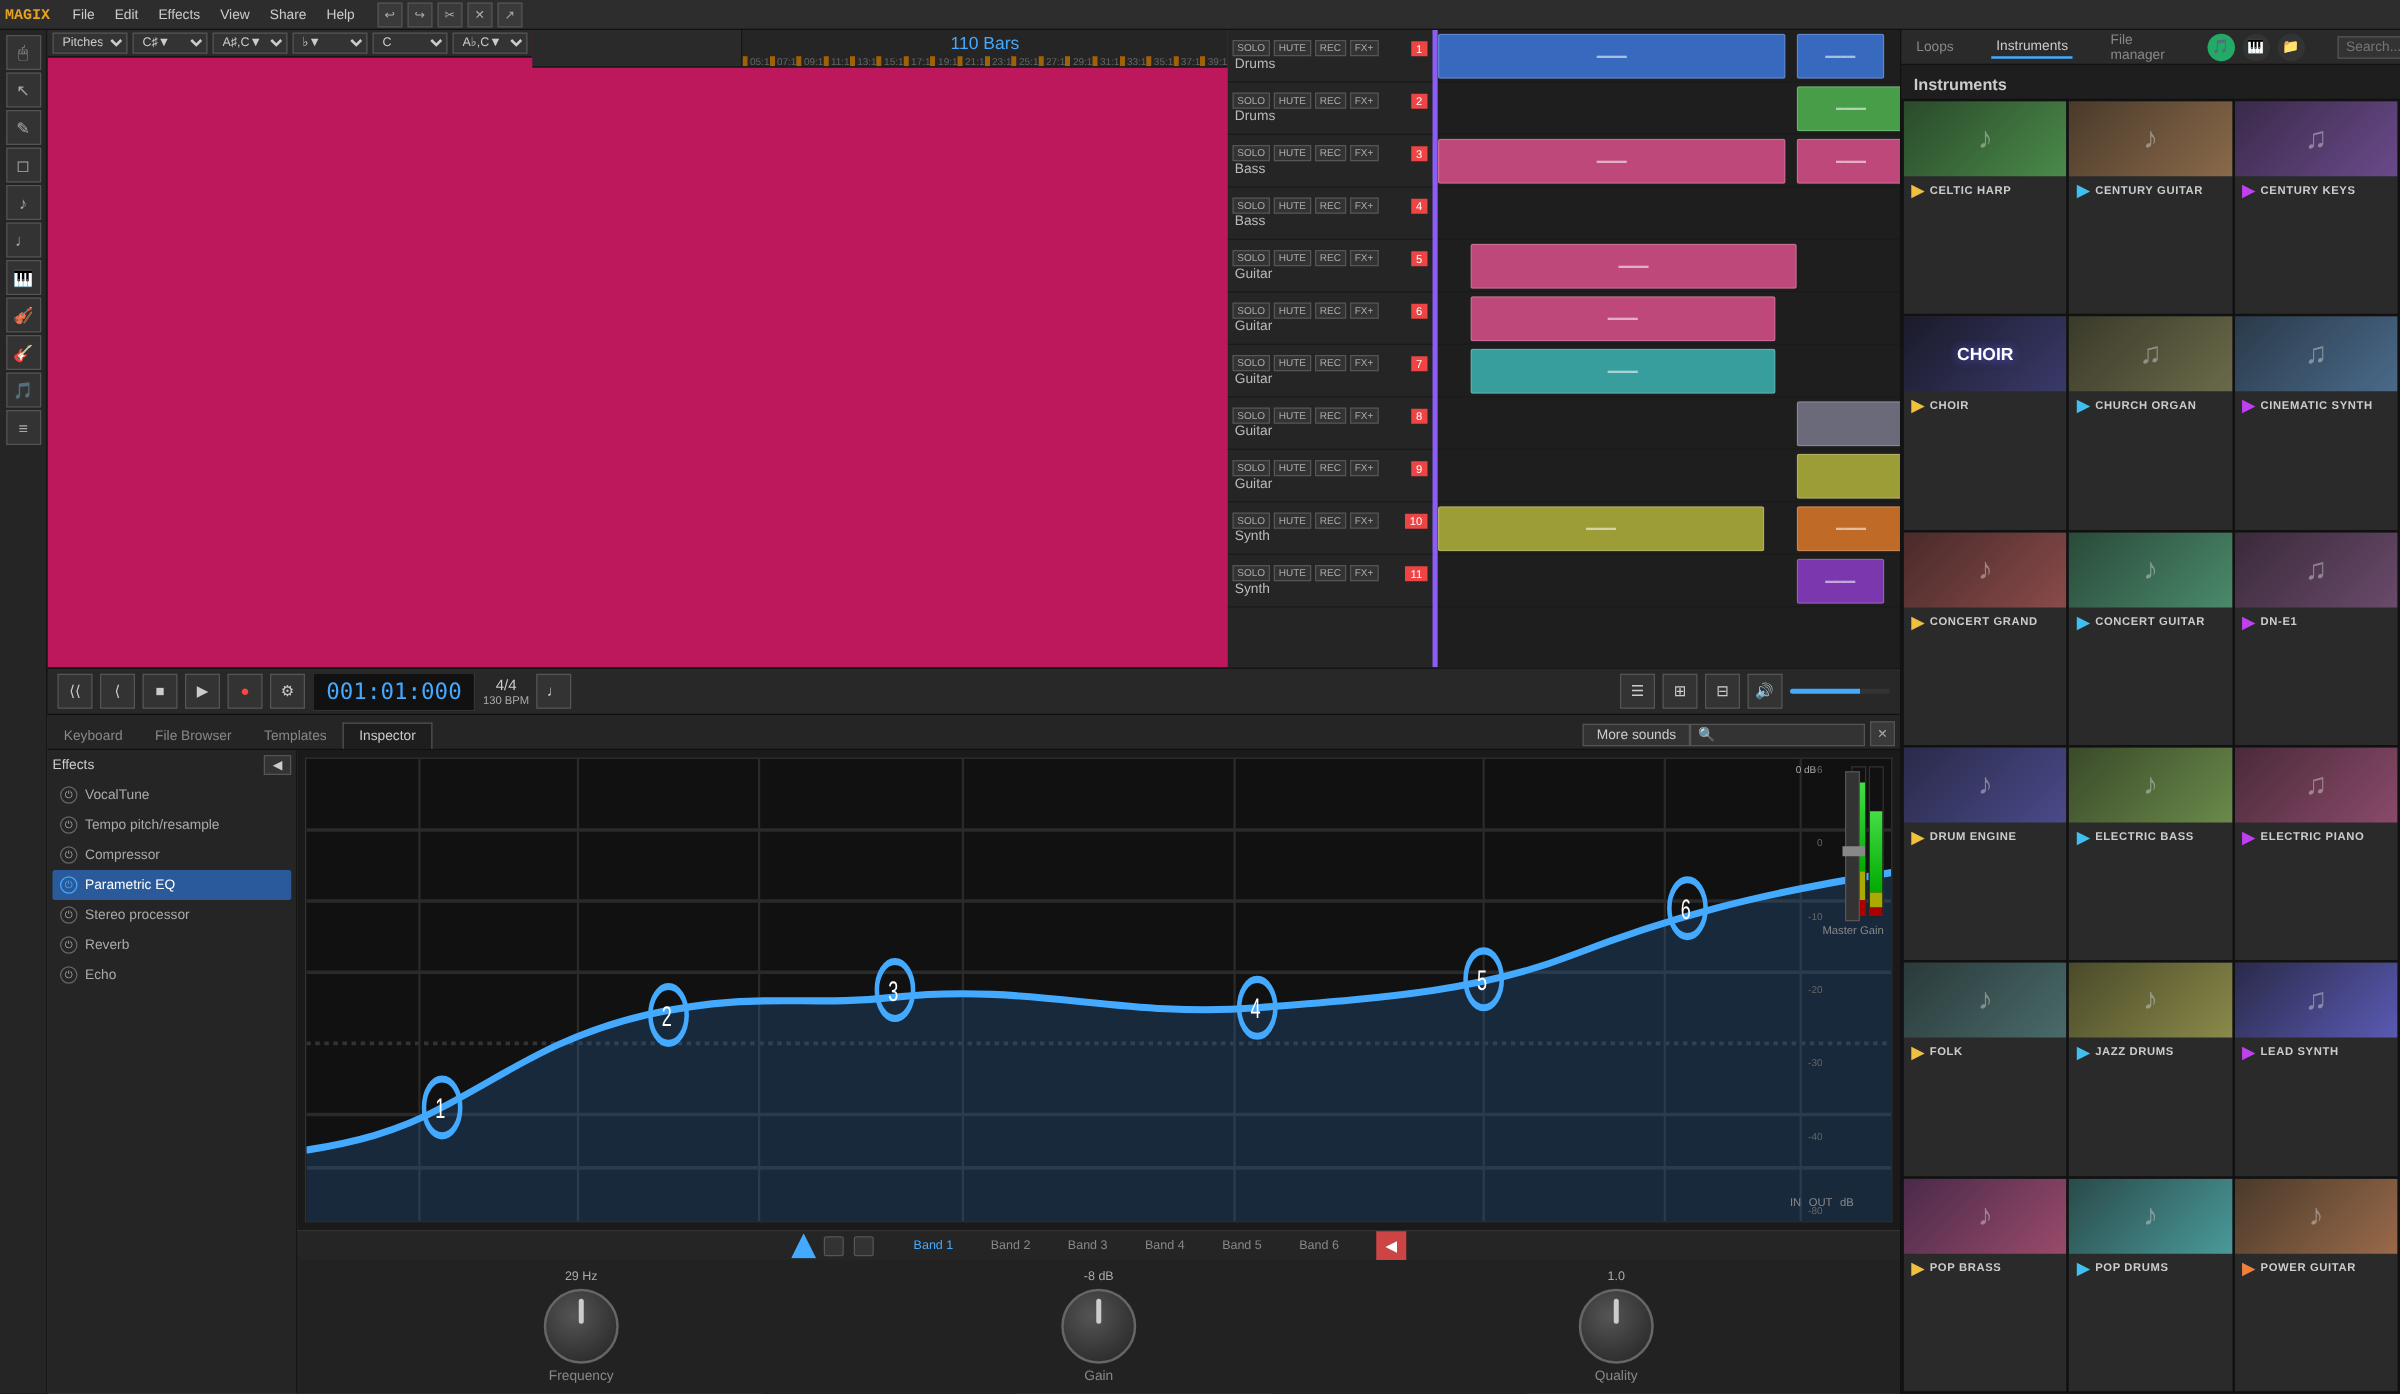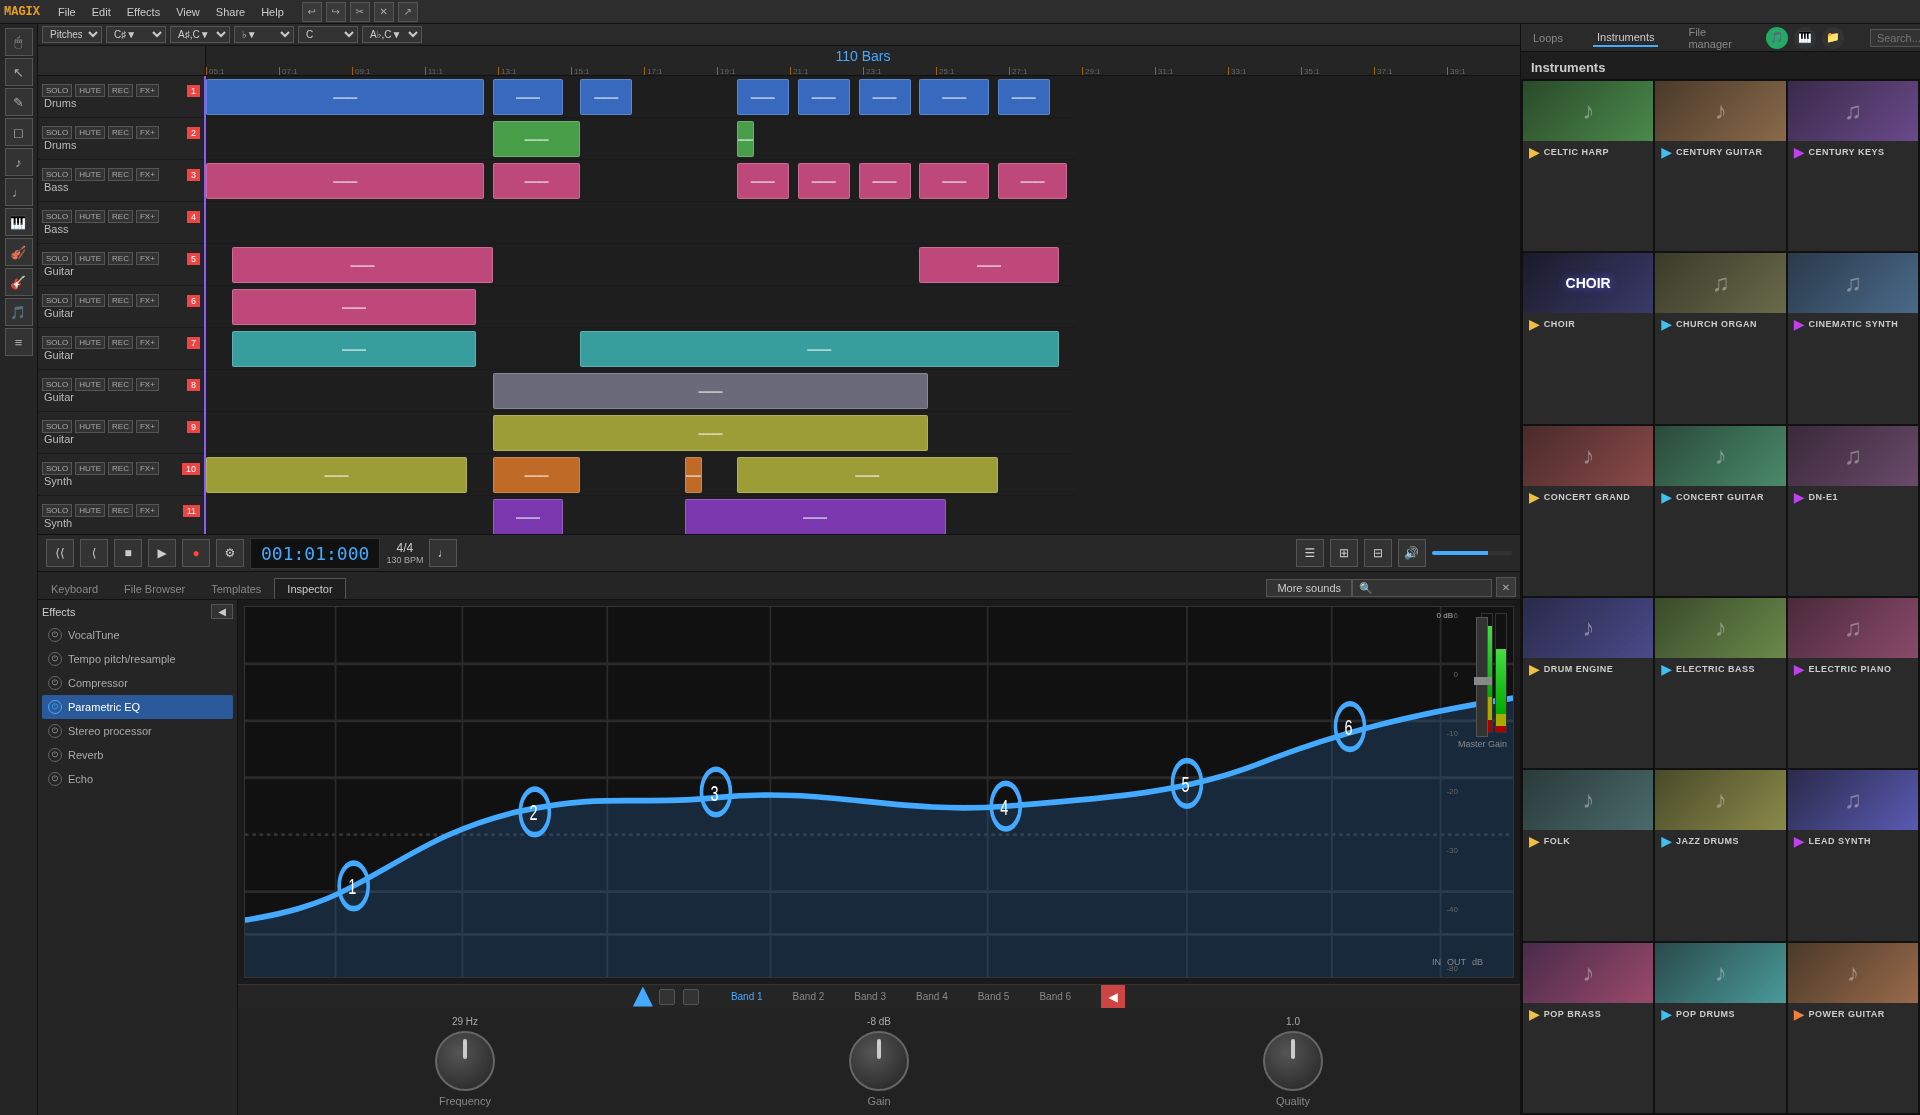--- a/index.html
+++ b/index.html
@@ -70,23 +70,23 @@
     #center-area {
       flex: 1;
       display: flex;
       flex-direction: column;
       overflow: hidden;
     }
 
     
     #track-area {
       display: flex;
-      flex-direction: column;
+      flex-direction: row;
       height: 510px;
-      background: #d946ef;
+      background: #be185d;
     }
 
     
     #track-header {
       display: flex;
       height: 30px;
       background: #2a2a2a;
       border-bottom: 1px solid #111;
     }
     #track-label-col {
@@ -120,21 +120,21 @@
     
     #tracks-container {
       flex: 1;
       display: flex;
       overflow: hidden;
     }
     #track-labels {
       width: 168px;
       flex-shrink: 0;
       background: #252525;
-      border-right: 2px solid #8b5cf6;
+      border-right: 4px solid #8b5cf6;
       overflow: hidden;
     }
     .track-label {
       height: 42px;
       border-bottom: 1px solid #1a1a1a;
       display: flex;
       flex-direction: column;
       justify-content: center;
       padding: 2px 4px;
     }
@@ -592,21 +592,21 @@
 
     
     #ruler-ticks {
       display: flex;
       width: 100%;
       height: 100%;
       align-items: flex-end;
     }
     .ruler-tick {
       flex: 1;
-      border-left: 1px solid #a16207;
+      border-left: 4px solid #a16207;
       height: 8px;
       display: flex;
       align-items: center;
     }
     .ruler-tick span {
       font-size: 8px;
       color: #666;
       margin-left: 2px;
       white-space: nowrap;
     }

